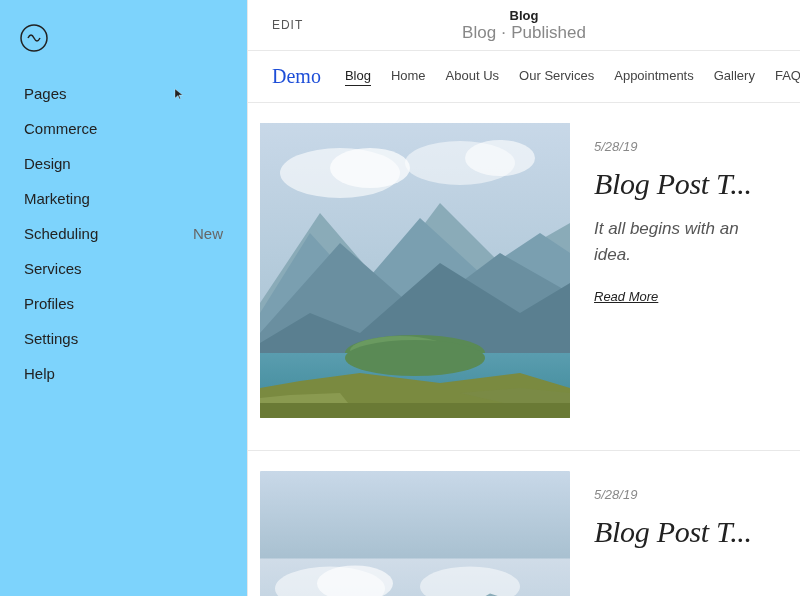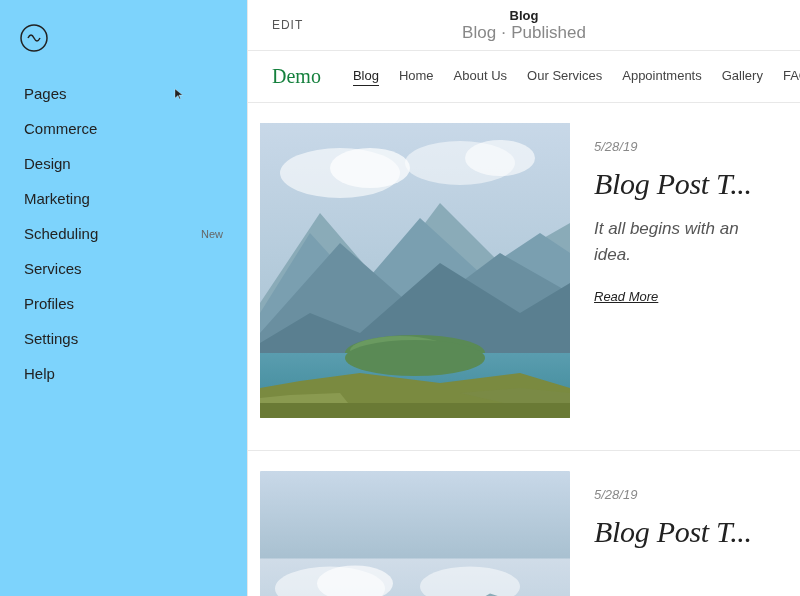--- a/index.html
+++ b/index.html
@@ -34,21 +34,21 @@
       padding: 9px 24px;
       font-size: 15px;
       color: #222;
       cursor: pointer;
       position: relative;
     }
     .sidebar-item.active {
       font-weight: 500;
     }
     .sidebar-item .badge {
-      font-size: 11px;
+      font-size: 15px;
       color: #666;
       background: transparent;
       border: none;
     }
     .cursor-indicator {
       position: absolute;
       right: 60px;
       top: 50%;
       transform: translateY(-50%);
       width: 14px;
@@ -97,22 +97,22 @@
       align-items: center;
       padding: 0 24px;
       height: 52px;
       border-bottom: 1px solid #e8e8e8;
       gap: 20px;
       overflow: hidden;
     }
     .site-logo {
       font-size: 20px;
       font-family: Georgia, serif;
-      color: #15803d;
-      margin-right: 12px;
+      color: #1d4ed8;
+      margin-right: 4px;
       white-space: nowrap;
     }
     .nav-item {
       font-size: 13px;
       color: #444;
       cursor: pointer;
       white-space: nowrap;
       padding-bottom: 2px;
     }
     .nav-item.active {

